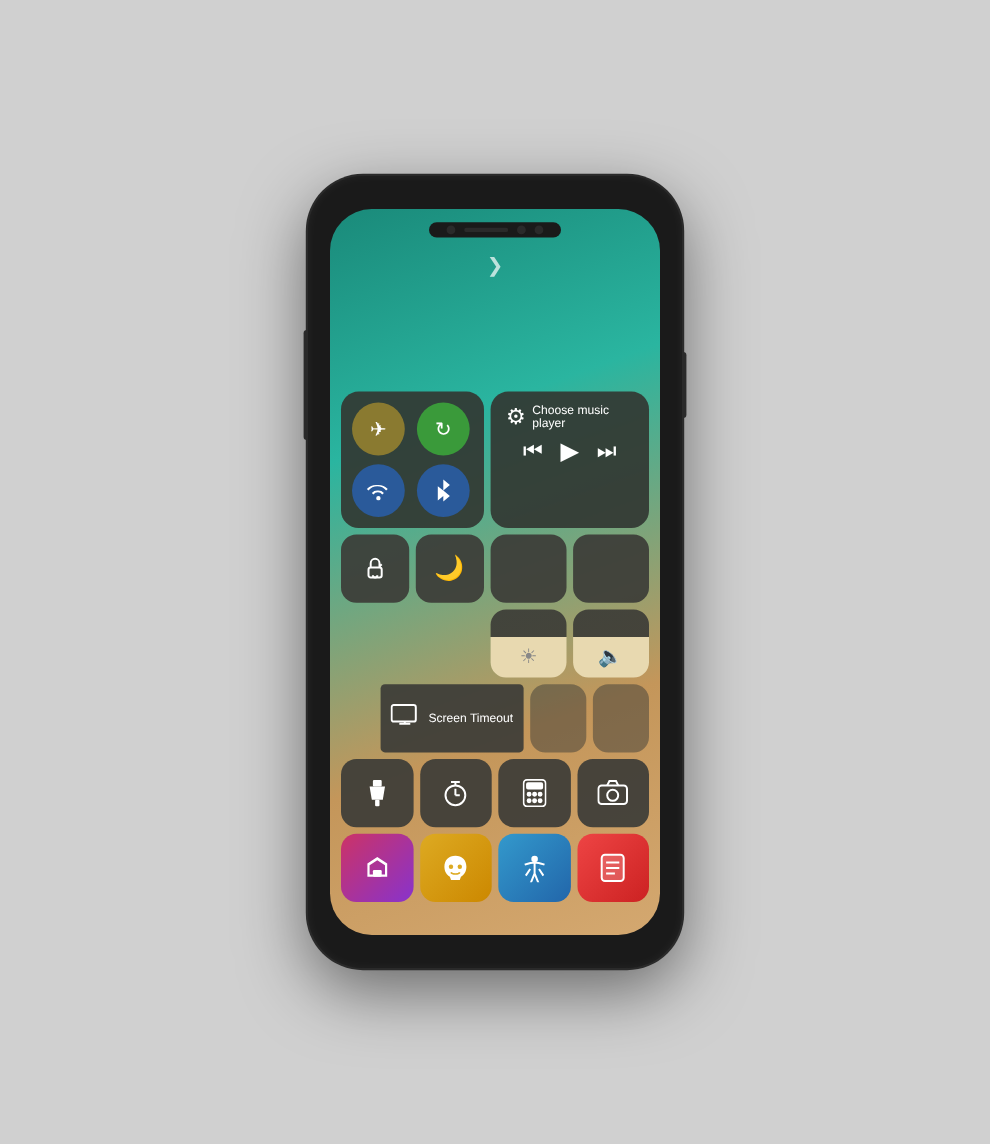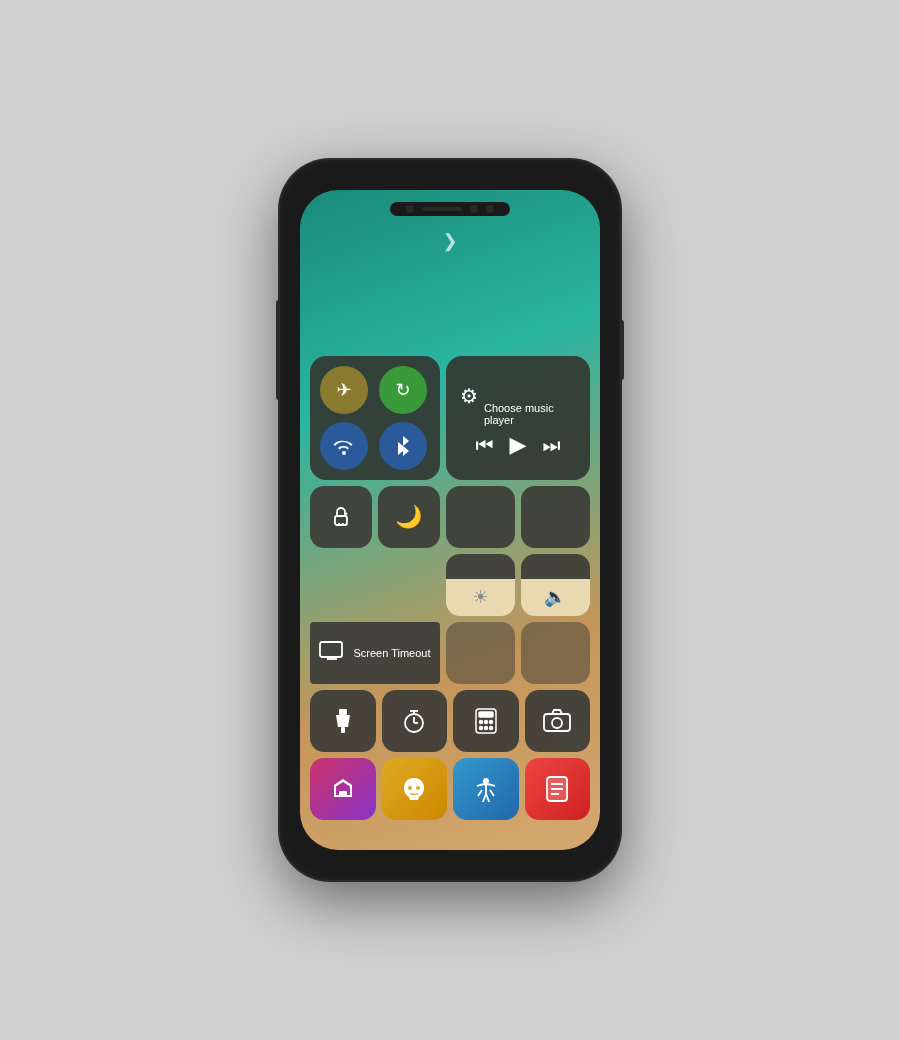--- a/index.html
+++ b/index.html
@@ -162,21 +162,20 @@
     }
 
     .music-gear {
       font-size: 20px;
       color: white;
     }
 
     .music-label {
       color: white;
       font-size: 11px;
-      margin-top: 36px;
     }
 
     .music-controls {
       display: flex;
       align-items: center;
       gap: 16px;
     }
 
     .music-btn {
       color: white;
@@ -268,20 +267,21 @@
       width: 130px;
       height: 62px;
       background: rgba(60, 60, 55, 0.92);
       border-radius: 4px;
       display: flex;
       align-items: center;
       justify-content: center;
       gap: 8px;
       cursor: pointer;
       color: white;
+      margin-left: 36px;
     }
 
     .screen-timeout-icon {
       font-size: 20px;
     }
 
     .screen-timeout-text {
       font-size: 11px;
       line-height: 1.3;
     }

